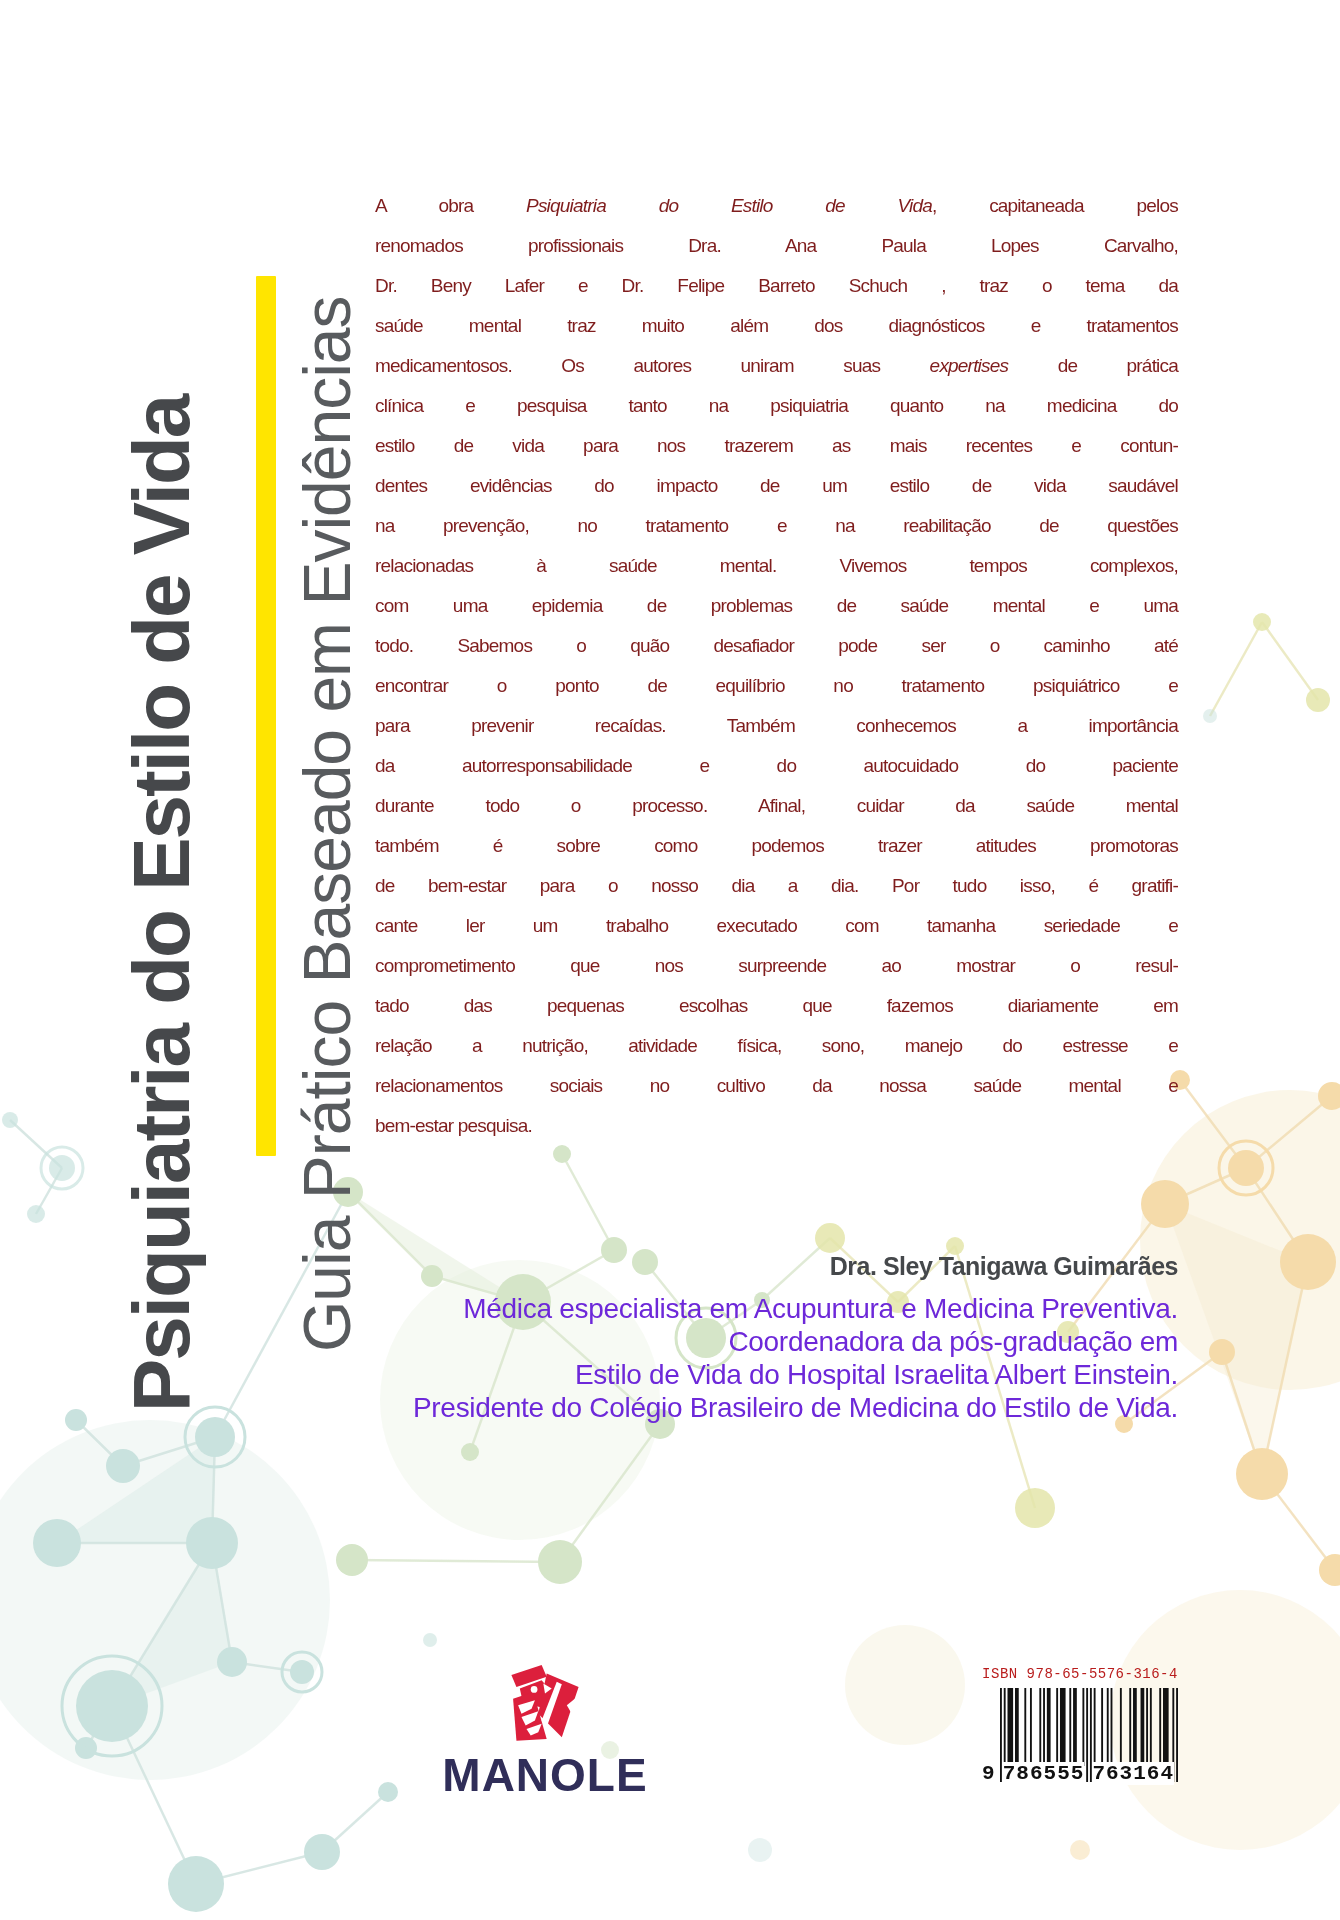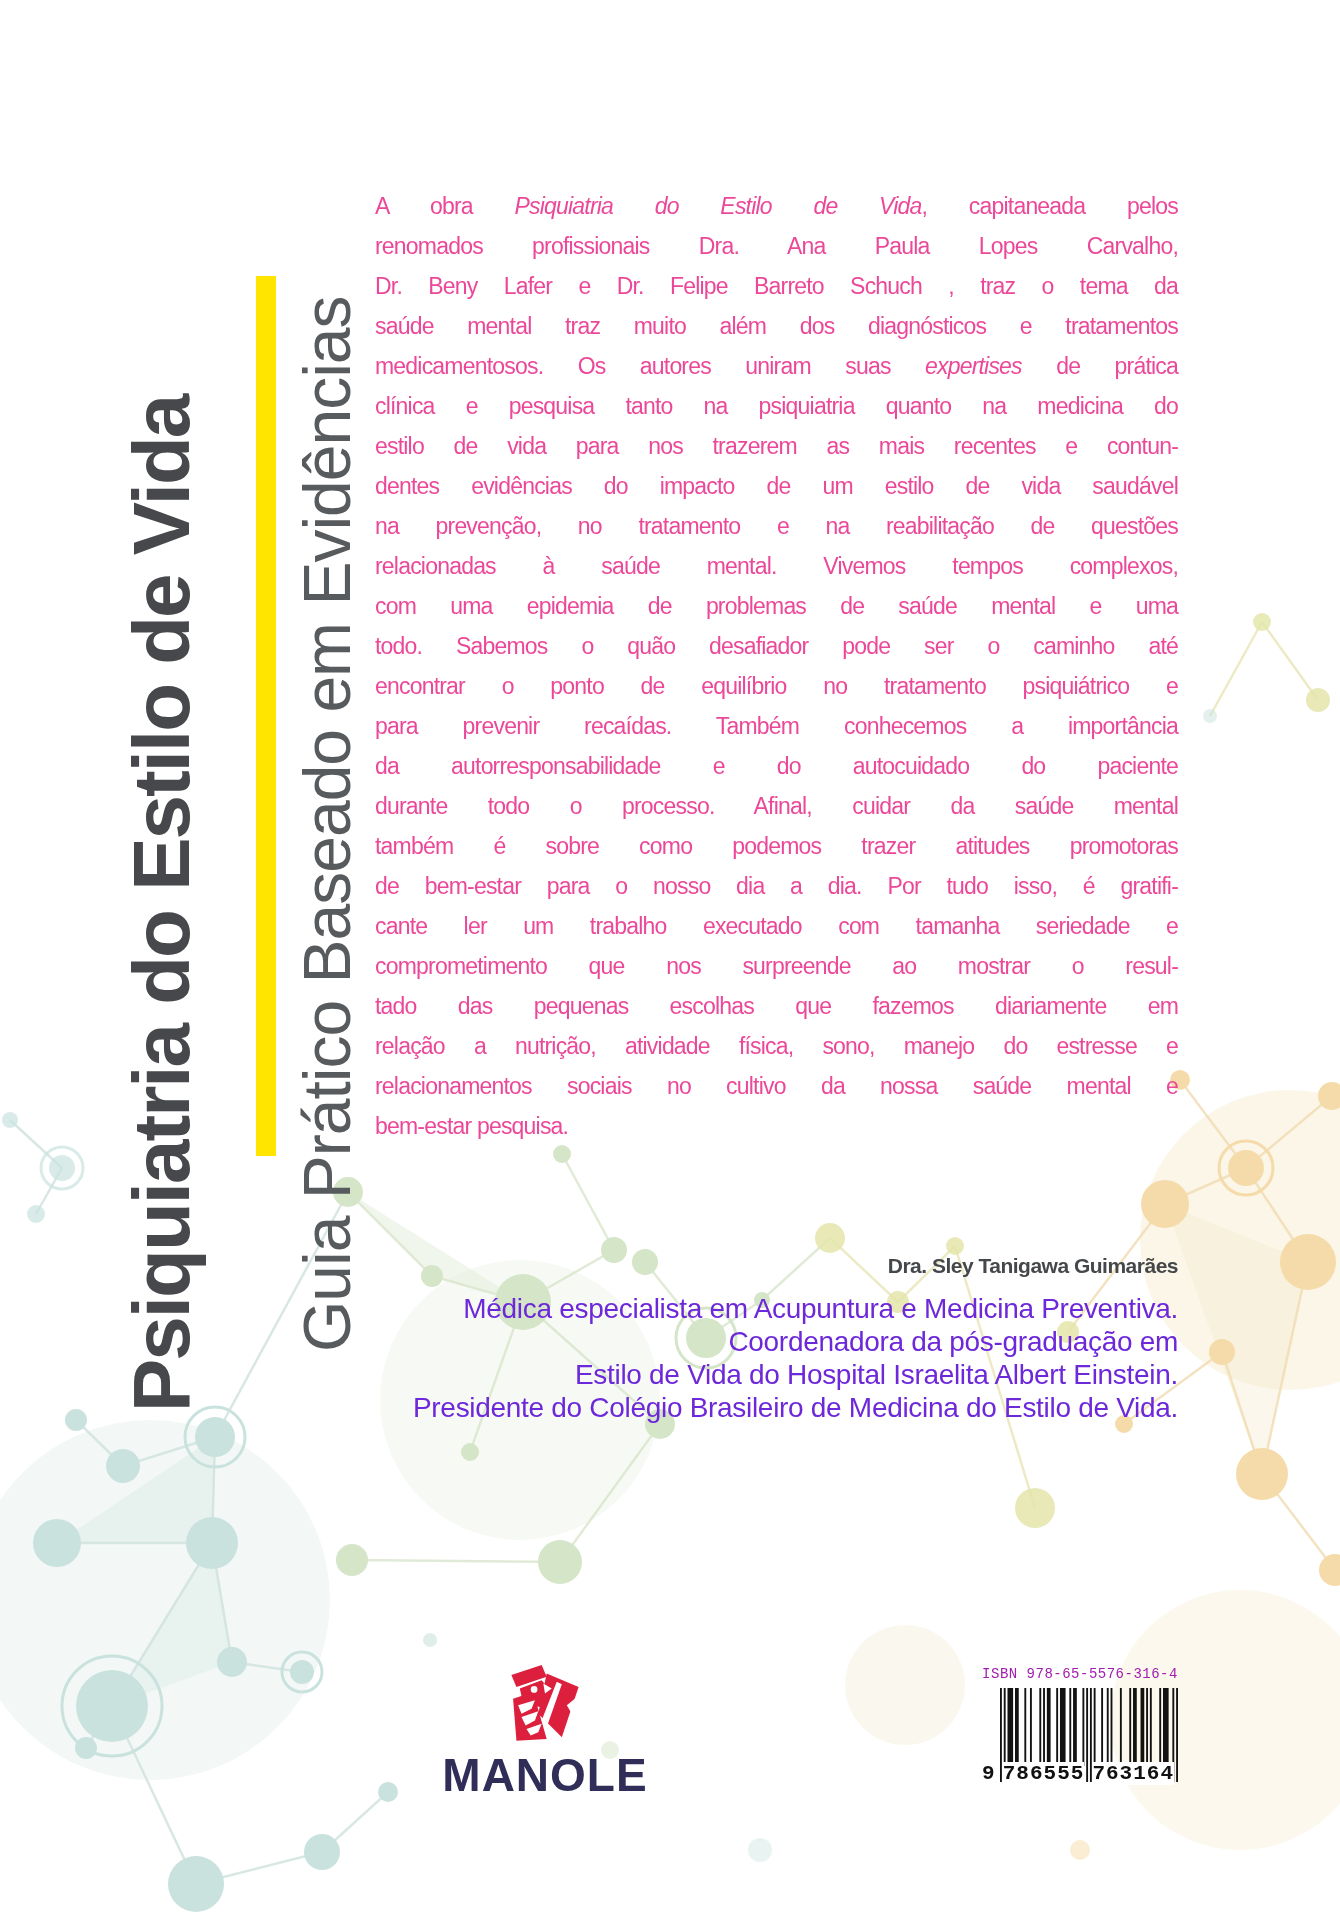--- a/index.html
+++ b/index.html
@@ -14,40 +14,40 @@
     font-size:80px;font-weight:700;letter-spacing:-2px;line-height:112px;
     color:#46484b;white-space:nowrap;}
   #spine-subtitle{left:290px;top:1352px;width:1170px;height:76px;
     transform:rotate(-90deg);transform-origin:0 0;
     font-size:66px;font-weight:400;letter-spacing:-1px;line-height:74px;
     color:#585b5e;white-space:nowrap;}
   #accent-bar{left:256px;top:276px;width:20px;height:880px;border-radius:1px;}
 
   
   #synopsis{left:375px;top:186px;width:803px;}
-  .syn-line{height:40px;line-height:40px;font-size:23px;letter-spacing:-0.8px;
-    white-space:nowrap;text-align:justify;text-align-last:justify;color:#ec4899;}
+  .syn-line{height:40px;line-height:40px;font-size:19px;letter-spacing:-0.8px;
+    white-space:nowrap;text-align:justify;text-align-last:justify;color:#7f1d1d;}
   .syn-line.last{text-align:left;text-align-last:left;}
   .syn-line i{font-style:italic;}
 
   
   #attribution{left:375px;top:1246px;width:803px;text-align:right;}
-  #attribution-name{font-size:21px;font-weight:700;letter-spacing:-0.5px;
+  #attribution-name{font-size:25px;font-weight:700;letter-spacing:-0.5px;
     line-height:40px;color:#45484b;margin-bottom:6px;}
   .attr-line{font-size:28px;line-height:33px;letter-spacing:-0.3px;color:#6d28d9;}
 
   
   #manole-logo{left:503px;top:1658px;width:84px;height:88px;}
   #publisher-wordmark{left:428px;top:1748px;width:234px;text-align:center;
     font-size:46px;font-weight:700;letter-spacing:1px;color:#302e59;}
 
   
   #barcode{left:982px;top:1664px;width:196px;}
   #isbn-label{font-family:"Liberation Mono",monospace;font-size:14px;letter-spacing:0.5px;
-    color:#a21caf;text-align:center;height:20px;line-height:20px;white-space:nowrap;}
+    color:#b91c1c;text-align:center;height:20px;line-height:20px;white-space:nowrap;}
   #ean-bars{display:block;margin:4px 0 0 18px;}
   #ean-bars rect{fill:#121212;}
   #ean-digits{position:absolute;left:0;top:98px;width:196px;display:flex;align-items:flex-start;
     font-family:"Liberation Mono",monospace;font-size:21px;font-weight:700;color:#111;}
   #ean-digits .lead{width:18px;background:transparent;text-align:left;}
   #ean-digits .grp{flex:1;margin:0 4px;background:#ffffff;text-align:left;letter-spacing:1px;}
 </style>
 </head>
 <body>
 

